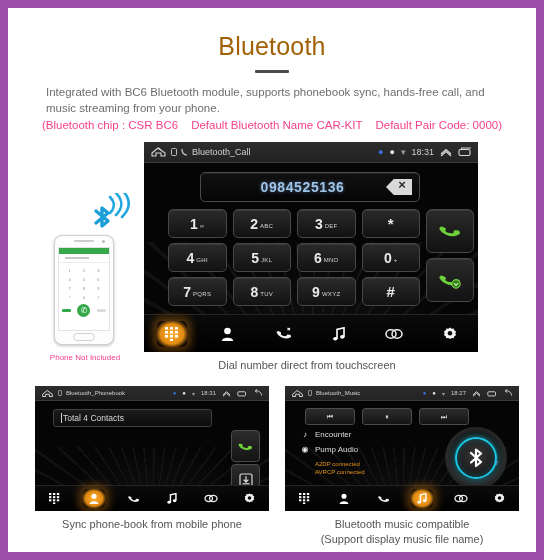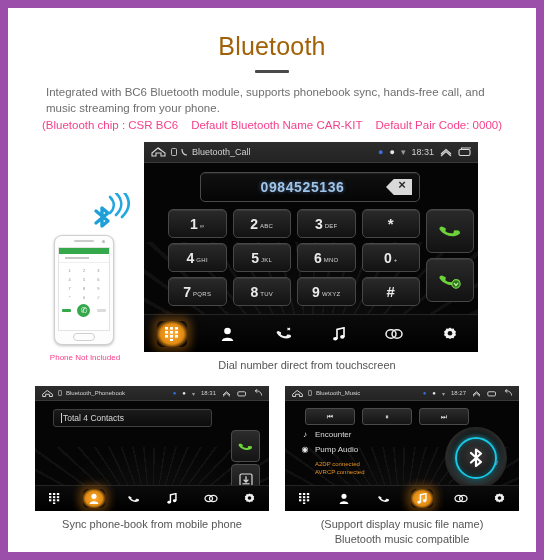--- a/index.html
+++ b/index.html
@@ -720,17 +720,17 @@
         <div class="di">
           <svg width="11" height="11" viewBox="0 0 14 14">
               <path d="M7 0.6 L8.7 1.7 L10.7 1.4 L11.3 3.3 L13 4.4 L12.4 6.3 L13 8.2 L11.3 9.3 L10.7 11.2 L8.7 10.9 L7 12 L5.3 10.9 L3.3 11.2 L2.7 9.3 L1 8.2 L1.6 6.3 L1 4.4 L2.7 3.3 L3.3 1.4 L5.3 1.7 Z" fill="#f2f2f2"></path>
               <circle cx="7" cy="6.3" r="2.3" fill="#0a0a0a"></circle>
             </svg>
         </div>
       </div>
     </div>
   </div>
   <div class="cap" id="cap-mu">
+    <div>Bluetooth music compatible</div>
     <div>(Support display music file name)</div>
-    <div>Bluetooth music compatible</div>
   </div>
 
 </div>
 
 </body></html>

